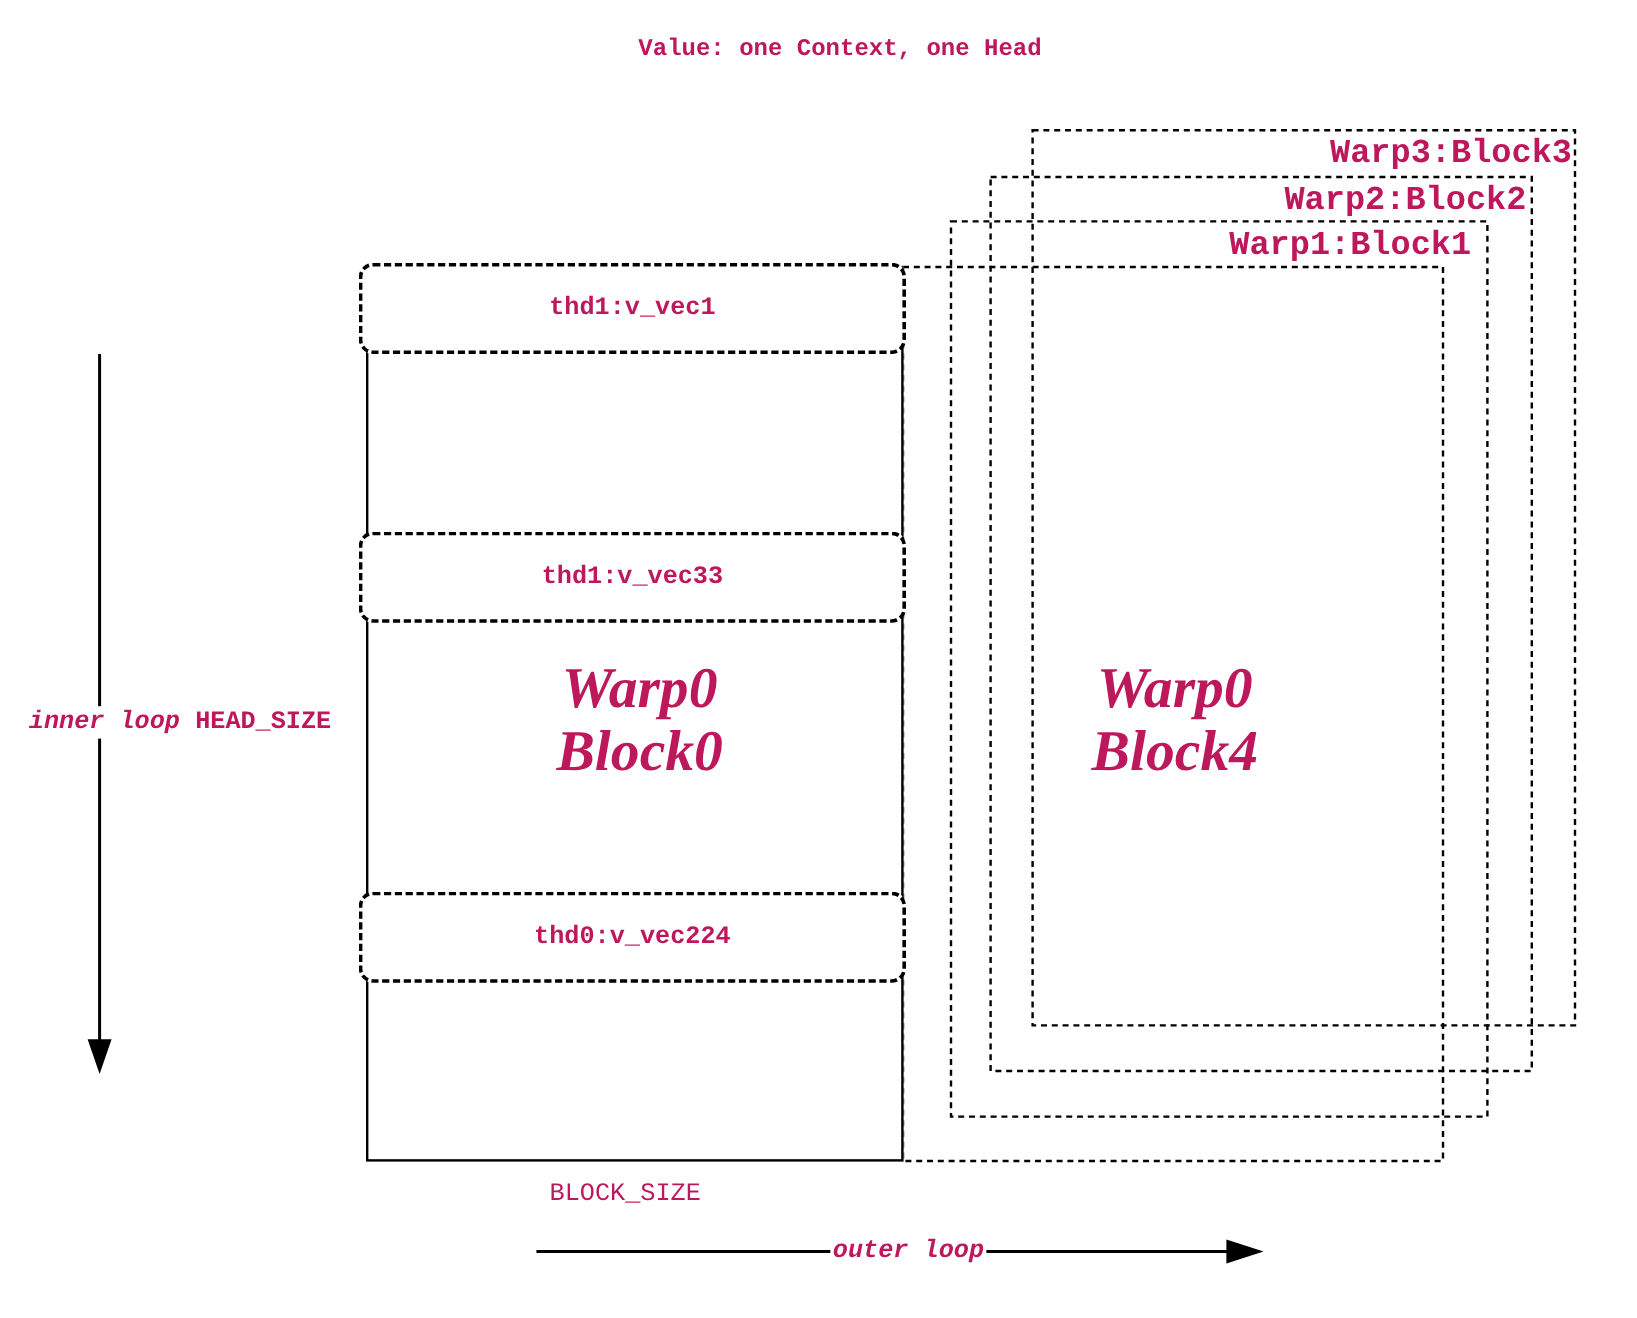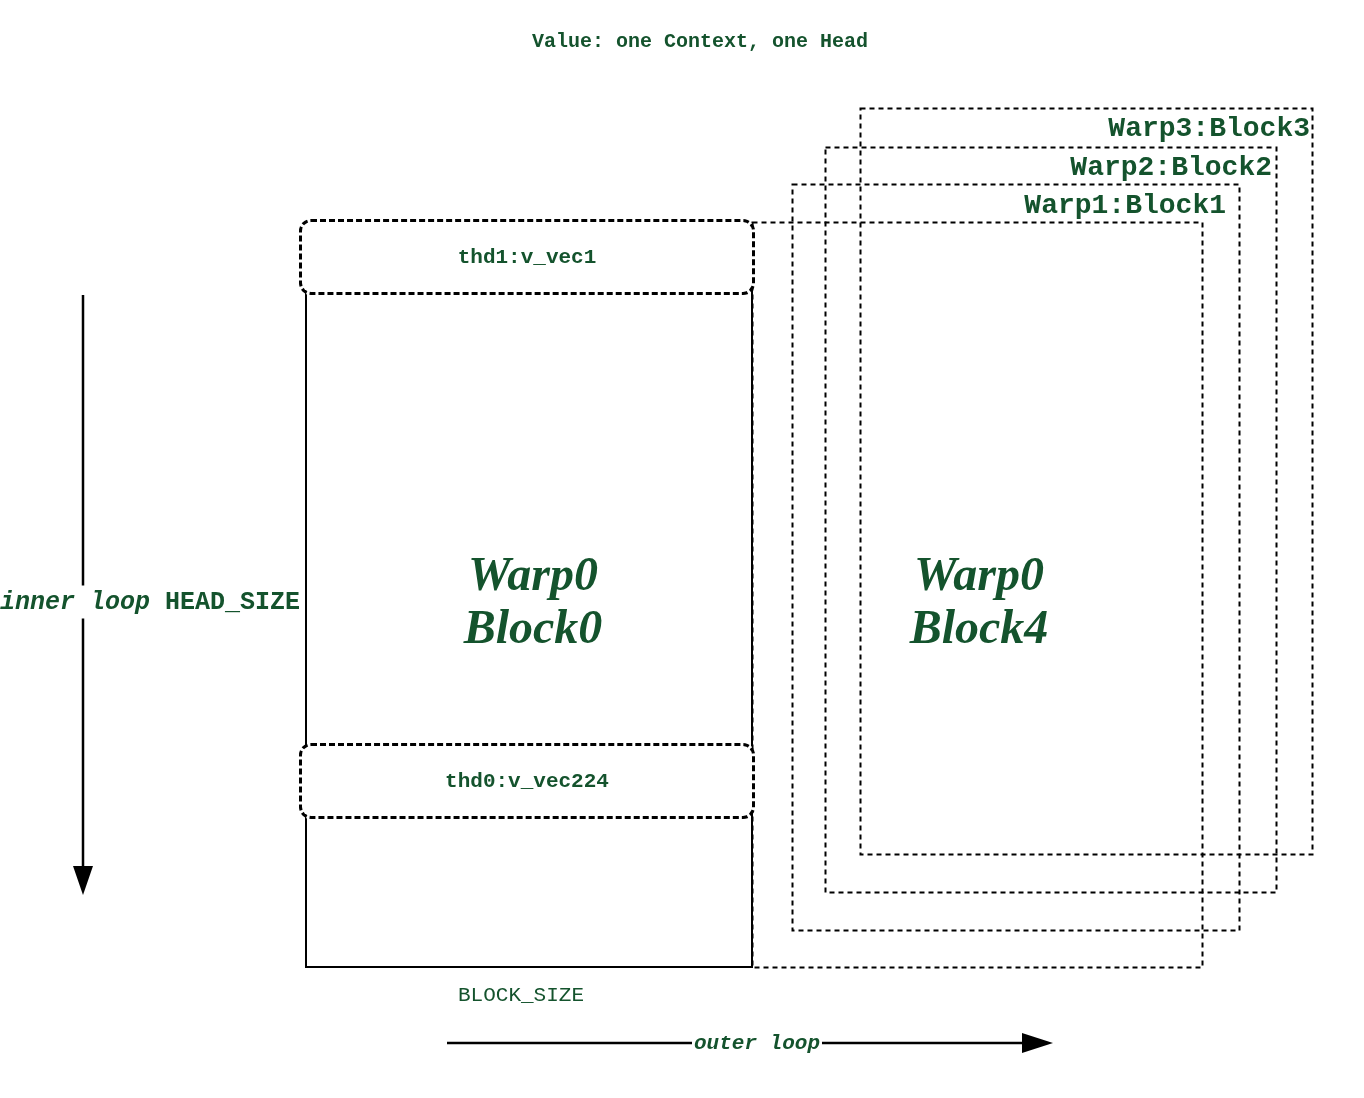--- a/index.html
+++ b/index.html
@@ -1,21 +1,21 @@
 <!DOCTYPE html>
 <html><head>
 <meta charset="utf-8">
 <style>
   html,body{margin:0;padding:0;background:#ffffff;}
   #canvas{
     position:relative;
     width:1364px;height:1098px;
     background:#ffffff;
     font-family:"Liberation Mono","DejaVu Sans Mono",monospace;
-    color:#14532d;
+    color:#be185d;
     overflow:hidden;
   }
   .abs{position:absolute;}
   #title{
     top:30px;left:700px;transform:translateX(-50%);
     font-size:20px;font-weight:bold;white-space:nowrap;
   }
   svg.layer{position:absolute;top:0;left:0;z-index:1;}
   
   #block0{
@@ -45,21 +45,21 @@
     transform:translateX(-50%);
     font-size:48px;font-weight:bold;font-style:italic;
     line-height:1.1;text-align:center;white-space:nowrap;z-index:5;font-family:Liberation Serif, serif;
   }
   #block0-label{left:533px;top:548px;}
   #block4-label{left:979px;top:548px;}
   
   #inner-axis-label{
     left:150px;top:602px;transform:translate(-50%,-50%);
     background:#ffffff;padding:2px 0;white-space:nowrap;
-    font-size:25px;z-index:6;
+    font-size:21px;z-index:6;
   }
   #inner-axis-label .it{font-style:italic;font-weight:bold;}
   #inner-axis-label .mono{font-weight:bold;}
   #block-size-label{
     left:521px;top:984px;transform:translateX(-50%);
     font-size:21px;font-weight:normal;white-space:nowrap;z-index:6;
   }
   #outer-axis-label{
     left:757px;top:1043px;transform:translate(-50%,-50%);
     background:#ffffff;padding:0 2px;
@@ -97,20 +97,21 @@
   <div id="warp1-tag" class="abs warp-tag">Warp1:Block1</div>
   <div id="warp2-tag" class="abs warp-tag">Warp2:Block2</div>
   <div id="warp3-tag" class="abs warp-tag">Warp3:Block3</div>
 
   <div id="block0" class="abs"></div>
 
   <div id="vec-row-0" class="vec-row">
     <div class="vec-box">thd1:v_vec1</div>
   </div>
   <div id="vec-row-1" class="vec-row">
+    <div class="vec-box">thd1:v_vec33</div>
   </div>
   <div id="vec-row-2" class="vec-row">
     <div class="vec-box">thd0:v_vec224</div>
   </div>
 
   <div id="block0-label" class="abs block-label">
     <div>Warp0</div>
     <div>Block0</div>
   </div>
   <div id="block4-label" class="abs block-label">

